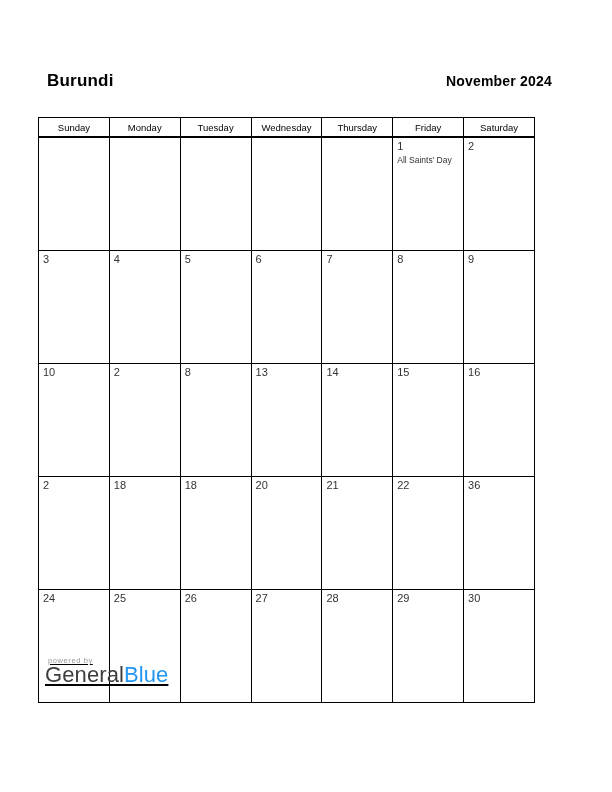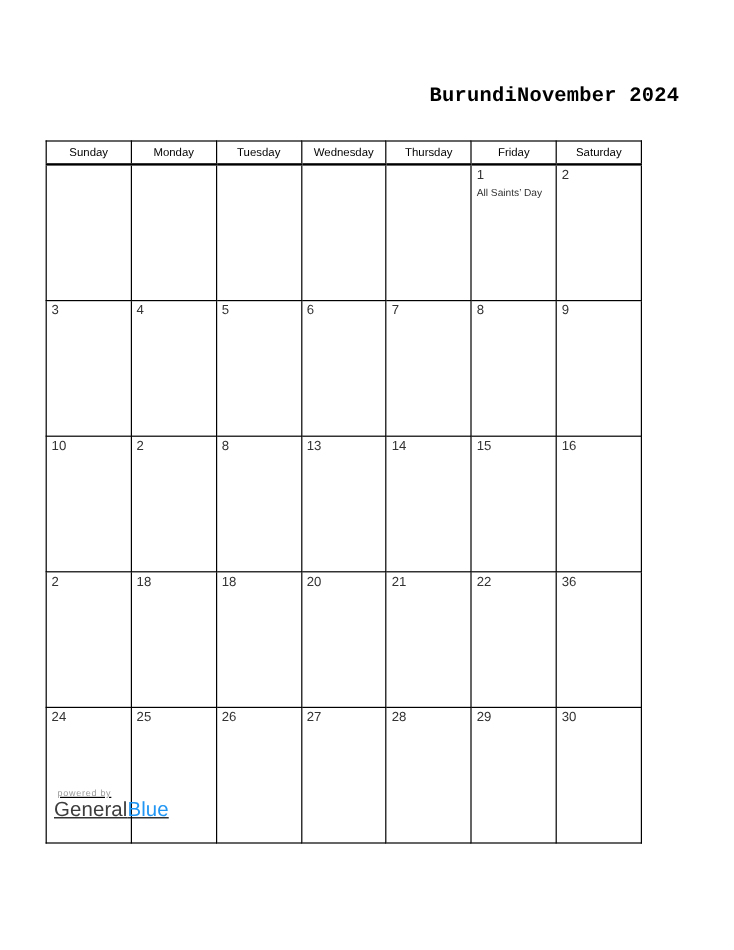--- a/index.html
+++ b/index.html
@@ -7,35 +7,34 @@
     position: relative;
     width: 612px;
     height: 792px;
     background: #ffffff;
     font-family: "Liberation Sans", sans-serif;
     overflow: hidden;
   }
   .header {
     position: absolute;
     left: 47px;
-    right: 46px;
+    right: 60px;
     top: 71px;
     display: flex;
-    justify-content: flex-end;
+    justify-content: space-between;
     align-items: baseline;
-    font-family: Liberation Mono, monospace;
   }
   .country-title {
     font-size: 17px;
     font-weight: bold;
     color: #000000;
     letter-spacing: 0.2px;
   }
   .month-title {
-    font-size: 17px;
+    font-size: 14px;
     font-weight: bold;
     color: #000000;
     letter-spacing: 0.2px;
   }
   table.calendar {
     position: absolute;
     left: 38px;
     top: 117px;
     width: 497px;
     border-collapse: collapse;
@@ -76,21 +75,21 @@
     top: 656px;
     text-decoration: underline;
   }
   .powered-by {
     font-size: 7.5px;
     color: #9a9a9a;
     letter-spacing: 0.6px;
     margin-left: 3px;
   }
   .brand {
-    font-size: 17px;
+    font-size: 22px;
     line-height: 20px;
     letter-spacing: 0.1px;
   }
   .brand-general { color: #3d3d3d; }
   .brand-blue { }
 </style>
 </head>
 <body>
 
 <div class="page">

